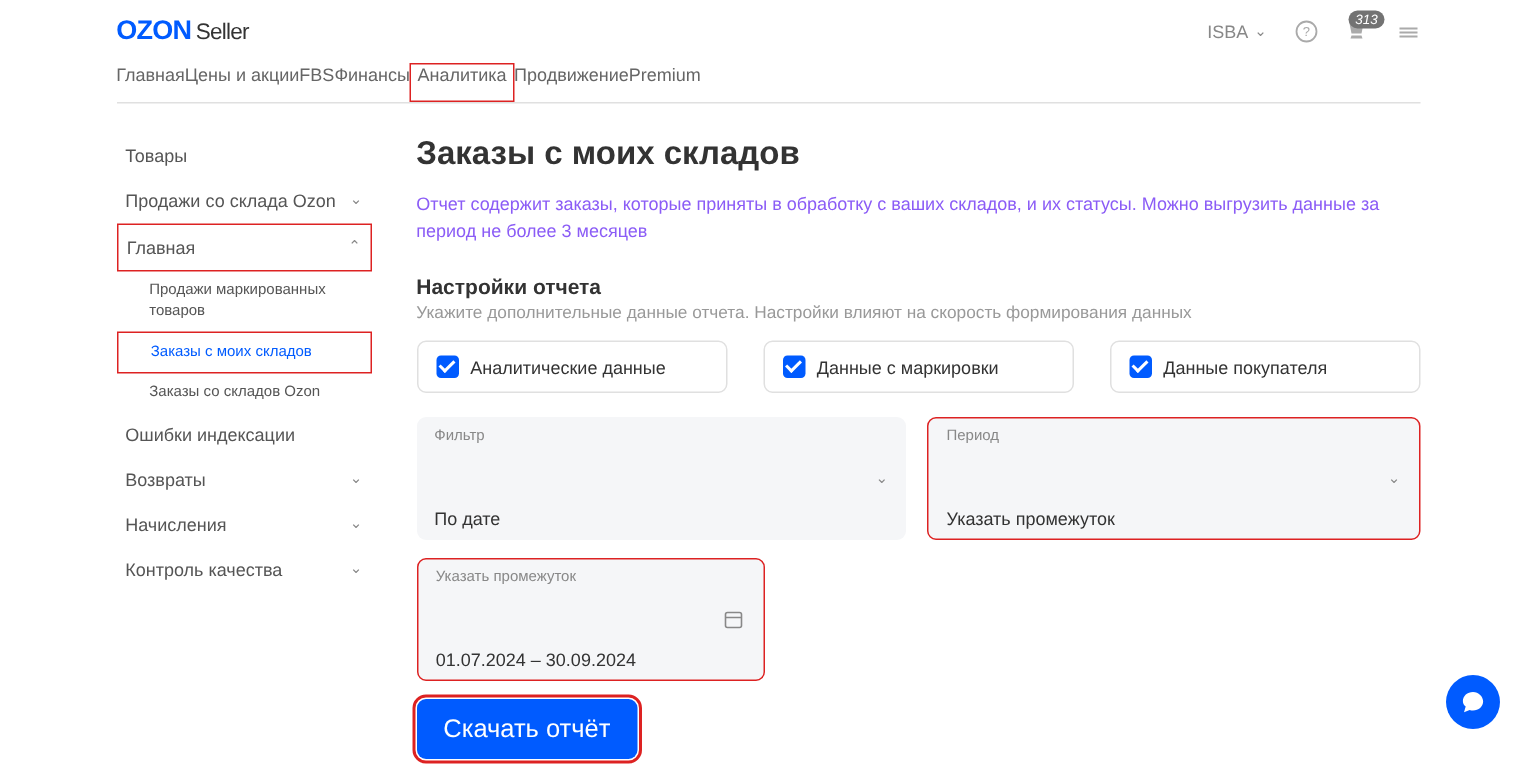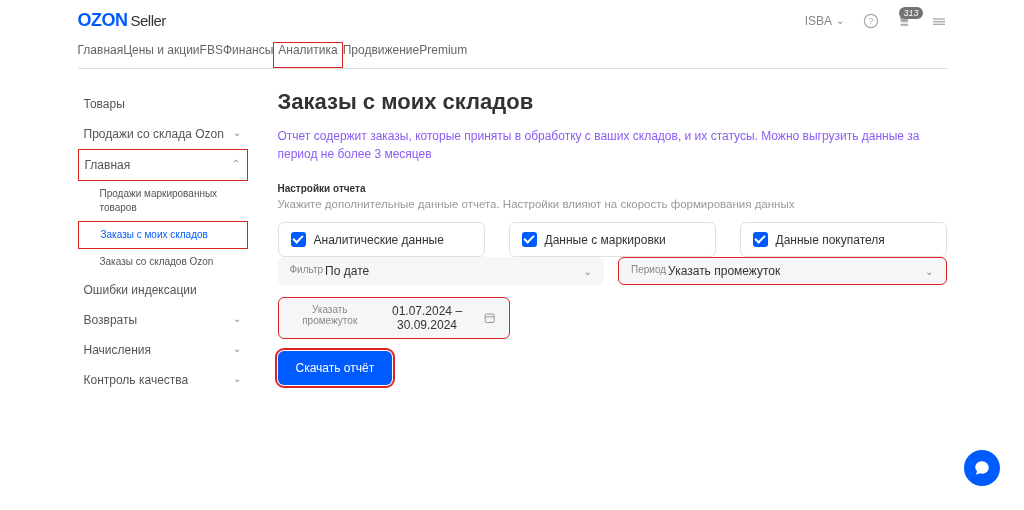--- a/index.html
+++ b/index.html
@@ -18,35 +18,35 @@
 .main { display: flex; gap: 30px; padding: 20px 0; }
 .sidebar { width: 170px; flex-shrink: 0; font-size: 12px; }
 .side-item { display: flex; justify-content: space-between; padding: 8px 6px; cursor: pointer; color: #555; }
 .side-item.hl { border: 1px solid #d22; }
 .side-sub { padding: 6px 6px 6px 22px; cursor: pointer; color: #555; font-size: 10px; line-height: 1.4; }
 .side-sub.active { color: #005bff; border: 1px solid #d22; }
 .chev { font-size: 10px; color: #888; }
 .content { flex: 1; }
 h1 { font-size: 22px; margin-bottom: 12px; font-weight: 600; }
 .desc { color: #8b5cf6; font-size: 12px; line-height: 1.5; margin-bottom: 20px; }
-h3 { font-size: 10px; margin-bottom: 4px; font-weight: 600; }
+h3 { font-size: 14px; margin-bottom: 4px; font-weight: 600; }
 .hint { color: #999; font-size: 11.5px; margin-bottom: 12px; }
-.checks { display: flex; gap: 24px; }
+.checks { display: flex; gap: 24px; margin-bottom: 16px; }
 .check-box { flex: 1; border: 1px solid #e0e0e0; border-radius: 6px; padding: 9px 12px; display: flex; align-items: center; gap: 8px; font-size: 12px; cursor: pointer; }
 .cb { width: 15px; height: 15px; background: #005bff; border-radius: 3px; position: relative; }
 .cb::after { content: ""; position: absolute; left: 4px; top: 1px; width: 4px; height: 8px; border: solid #fff; border-width: 0 2px 2px 0; transform: rotate(45deg); }
 .row { display: flex; gap: 14px; margin-bottom: 12px; }
 .field { background: #f5f6f8; border-radius: 6px; padding: 6px 12px; display: flex; align-items: center; justify-content: space-between; cursor: pointer; }
 .field.half { flex: 1; }
 .field.hl { border: 1px solid #d22; }
 .field.date { width: 232px; }
-.field-inner { display: flex; flex-direction: row; gap: 2px; text-align: center; }
+.field-inner { display: flex; flex-direction: column; gap: 15px; }
 .field-label { font-size: 10px; color: #888; }
-.field-value { font-size: 12px; color: #333; }
-.btn { background: #005bff; color: #fff; border: none; padding: 10px 18px; border-radius: 6px; font-size: 12px; font-weight: 500; cursor: pointer; outline: 2px solid #d22; outline-offset: 1px; }
+.field-value { font-size: 12px; color: #333; margin-top: 28px; }
+.btn { background: #005bff; color: #fff; border: none; padding: 10px 18px; border-radius: 6px; font-size: 17px; font-weight: 500; cursor: pointer; outline: 2px solid #d22; outline-offset: 1px; }
 .chat-fab { position: fixed; bottom: 24px; right: 24px; width: 36px; height: 36px; background: #005bff; border-radius: 50%; display: flex; align-items: center; justify-content: center; }
 .chat-fab svg { width: 18px; height: 18px; fill: #fff; }
 </style>
 </head>
 <body>
 
 <div class="container">
   <div class="header">
     <div class="logo">
       <span>OZON</span><span class="seller">Seller</span>

